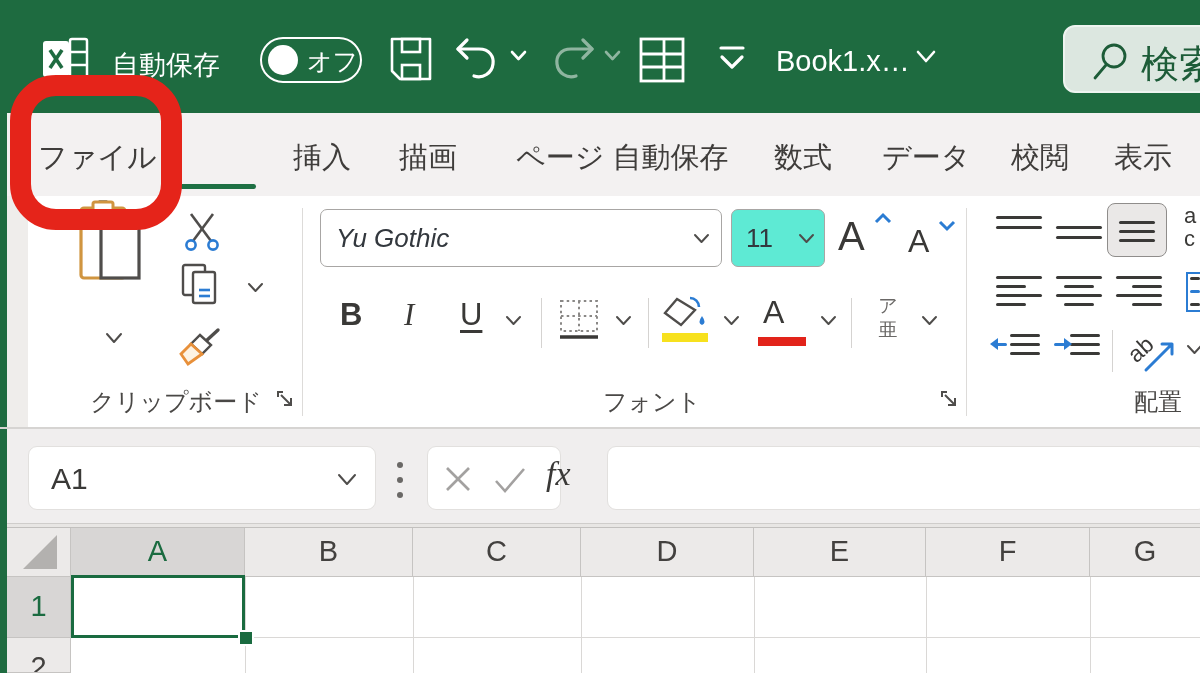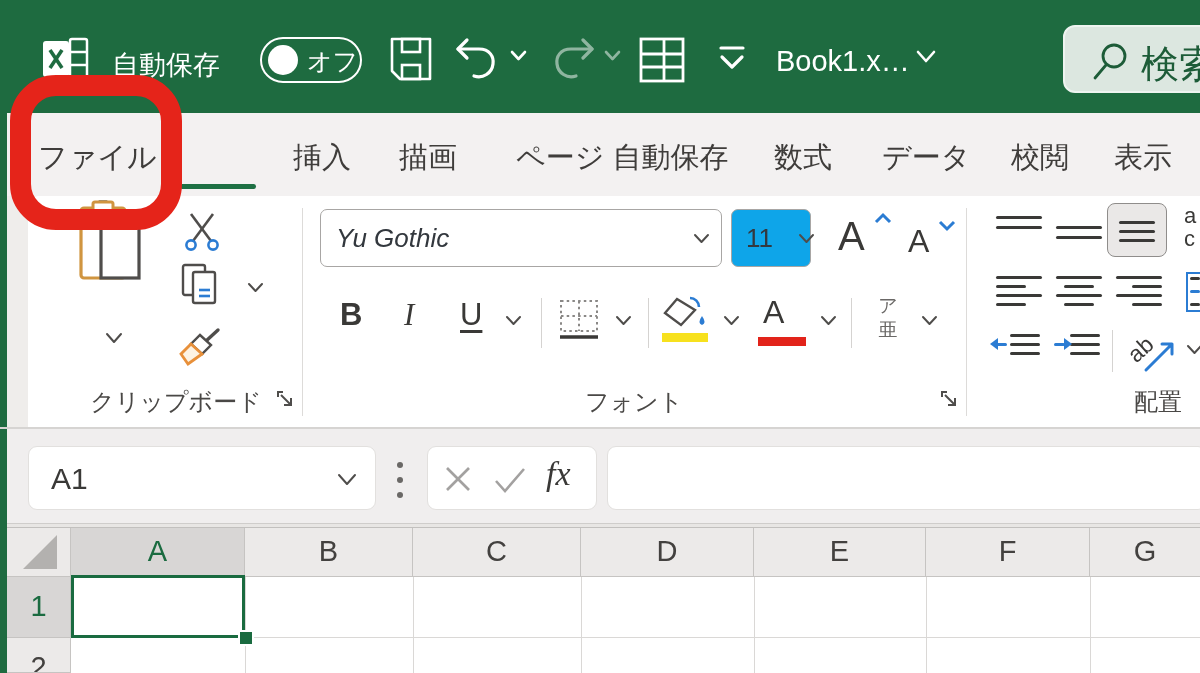--- a/index.html
+++ b/index.html
@@ -203,21 +203,21 @@
   <div class="gsep" style="left:302px;top:208px;height:208px;"></div>
 
   <div class="abs" style="left:320px;top:209px;width:402px;height:58px;border:1.5px solid #a8a6a4;border-radius:7px;box-sizing:border-box;background:#fff;">
     <span class="abs txt" style="left:15px;top:13px;font-size:26px;color:#33383e;font-style:italic;">Yu Gothic</span>
     <span class="abs" style="left:372px;top:23px;">
       <svg width="17" height="12" viewBox="0 0 17 12">
           <polyline class="chevD" points="2,2 8.5,9 15,2"></polyline>
         </svg>
     </span>
   </div>
-  <div class="abs" style="left:731px;top:209px;width:80px;height:58px;border:1.5px solid #a8a6a4;border-radius:7px;box-sizing:border-box;background:#0ea5e9;">
+  <div class="abs" style="left:731px;top:209px;width:94px;height:58px;border:1.5px solid #a8a6a4;border-radius:7px;box-sizing:border-box;background:#5eead4;">
     <span class="abs txt" style="left:14px;top:13px;font-size:26px;color:#33383e;">11</span>
     <span class="abs" style="left:66px;top:23px;">
       <svg width="17" height="12" viewBox="0 0 17 12">
           <polyline class="chevD" points="2,2 8.5,9 15,2"></polyline>
         </svg>
     </span>
   </div>
   <div class="abs" style="left:838px;top:214px;">
     <span class="txt" style="font-size:40px;color:#3a3937;">A</span>
     <span class="abs" style="left:36px;top:-2px;">
@@ -283,21 +283,21 @@
   <div class="ssep" style="left:851px;top:298px;height:50px;"></div>
   <div class="abs" style="left:874px;top:294px;text-align:center;width:28px;line-height:24px;color:#6a6866;">
     <div style="font-size:19px;">ア</div>
     <div style="font-size:19px;">亜</div>
   </div>
   <div class="abs" style="left:921px;top:315px;">
     <svg width="17" height="12" viewBox="0 0 17 12">
         <polyline class="chevD" points="2,2 8.5,9 15,2"></polyline>
       </svg>
   </div>
-  <div class="grplabel" style="left:530px;top:386px;width:160px;">フォント</div>
+  <div class="grplabel" style="left:548px;top:386px;width:160px;">フォント</div>
   <div class="abs" style="left:940px;top:390px;">
     <svg width="20" height="20" viewBox="0 0 20 20">
       <polyline points="2,7 2,2 7,2" fill="none" stroke="#4f4d4b" stroke-width="2"></polyline>
       <line x1="5" y1="5" x2="15" y2="15" stroke="#4f4d4b" stroke-width="2"></line>
       <polyline points="15,8 15,15 8,15" fill="none" stroke="#4f4d4b" stroke-width="2"></polyline>
     </svg>
   </div>
   <div class="gsep" style="left:966px;top:208px;height:208px;"></div>
 
   <div class="abs" style="left:996px;top:214px;width:46px;height:34px;">
@@ -381,21 +381,21 @@
         </svg>
     </span>
   </div>
   <div class="abs" style="left:396px;top:461px;">
     <svg width="8" height="38" viewBox="0 0 8 38">
       <circle cx="4" cy="4" r="3" fill="#6a6866"></circle>
         <circle cx="4" cy="19" r="3" fill="#6a6866"></circle>
         <circle cx="4" cy="34" r="3" fill="#6a6866"></circle>
     </svg>
   </div>
-  <div class="whitebox" style="left:427px;top:446px;width:170px;height:64px;">
+  <div class="whitebox" style="left:427px;top:446px;width:134px;height:64px;">
     <span class="abs" style="left:14px;top:16px;">
       <svg width="32" height="32" viewBox="0 0 32 32">
         <line x1="5" y1="5" x2="27" y2="27" stroke="#a3a1a0" stroke-width="2.6"></line>
         <line x1="27" y1="5" x2="5" y2="27" stroke="#a3a1a0" stroke-width="2.6"></line>
       </svg>
     </span>
     <span class="abs" style="left:64px;top:18px;">
       <svg width="36" height="30" viewBox="0 0 36 30">
         <polyline points="4,16 13,26 32,4" fill="none" stroke="#a3a1a0" stroke-width="2.6"></polyline>
       </svg>

